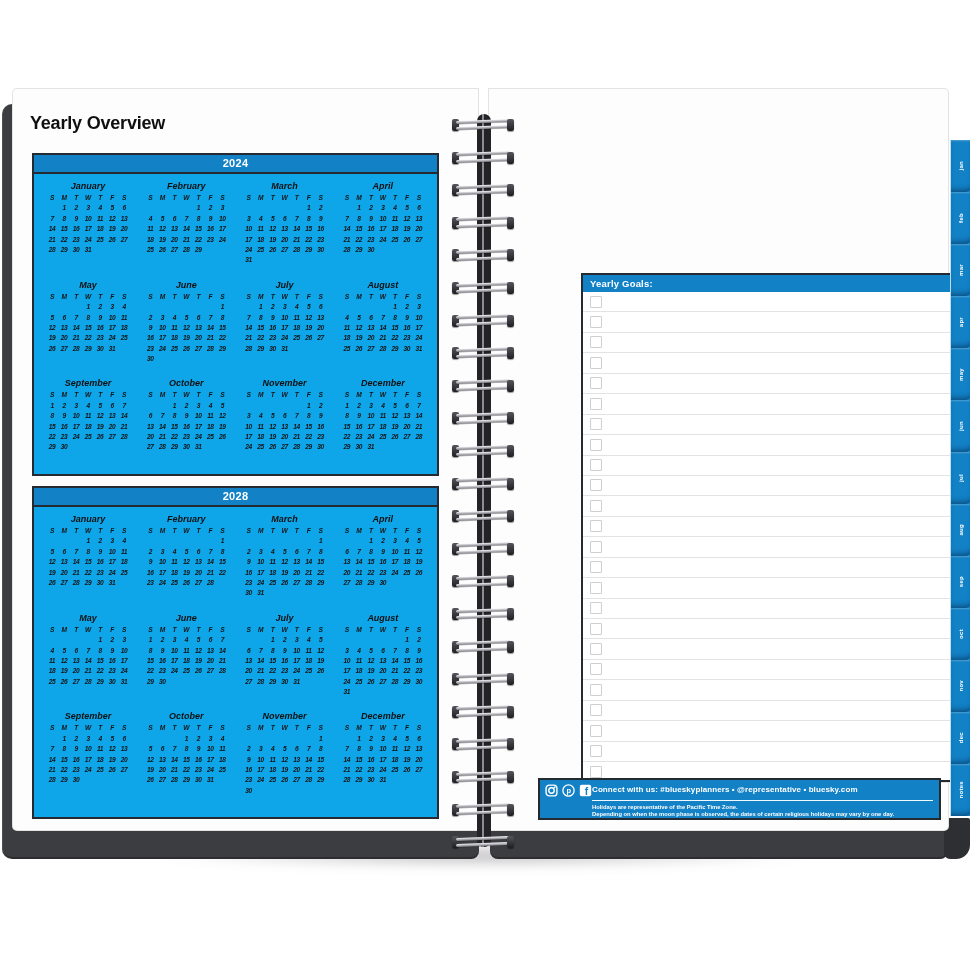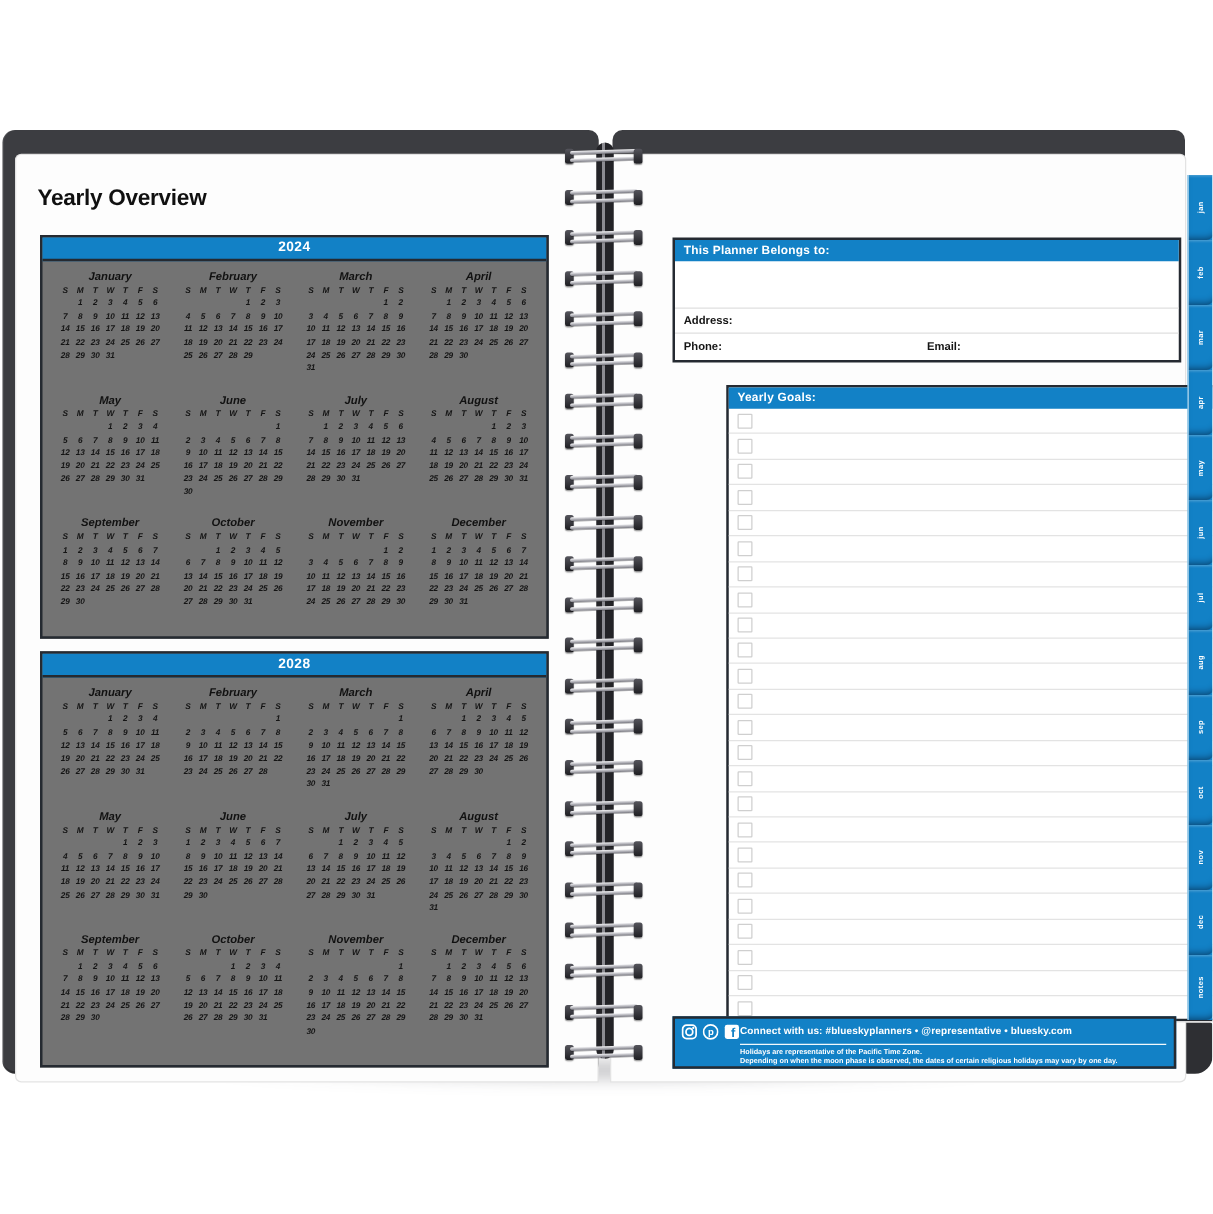--- a/index.html
+++ b/index.html
@@ -8,26 +8,26 @@
   
   .photo-shadow{position:absolute;left:25px;top:844px;width:915px;height:30px;
     background:radial-gradient(ellipse 50% 60% at 50% 40%,rgba(50,50,60,.30),rgba(50,50,60,0) 72%);
     filter:blur(5px);}
   
   .cover{position:absolute;top:104px;height:755px;background:var(--cover,#3c3d41);}
   .cover-left{left:2px;width:477px;border-radius:10px 8px 8px 10px;box-shadow:inset 1px 0 0 rgba(255,255,255,.10), inset 0 -2px 0 rgba(0,0,0,.25);}
   .cover-right{left:490px;width:458px;border-radius:8px 8px 8px 8px;box-shadow:inset 0 -2px 0 rgba(0,0,0,.25);}
   .cover-corner{position:absolute;left:944px;top:818px;width:26px;height:41px;background:#2e2f33;border-radius:2px 2px 14px 6px;}
   
-  .page{position:absolute;top:124px;height:741px;background:#fdfdfd;box-shadow:0 0 0 1px #e3e3e3;}
+  .page{position:absolute;top:89px;height:741px;background:#fdfdfd;box-shadow:0 0 0 1px #e3e3e3;}
   .page-left{left:13px;width:465px;border-radius:4px 0 0 4px;}
   .page-right{left:489px;width:459px;border-radius:0 4px 4px 0;}
   .page-title{position:absolute;left:17px;top:24px;margin:0;font-size:18px;font-weight:bold;color:#101010;letter-spacing:-.2px;}
   
-  .year-box{position:absolute;left:19px;width:403px;border:2px solid var(--bdark,#252a31);background:#737373;}
+  .year-box{position:absolute;left:19px;width:403px;border:2px solid var(--bdark,#252a31);background:#0ea5e9;}
   .yb-2024{top:64px;}
   .yb-2025{top:397px;}
   .year-header{height:17px;line-height:17px;background:var(--accent,#1281c6);border-bottom:2px solid var(--bdark,#252a31);
     color:#fff;text-align:center;font-size:11px;font-weight:bold;letter-spacing:.3px;}
   .months{display:grid;grid-template-columns:repeat(4,1fr);padding:6px 5px 8px;font-style:italic;}
   .month{display:flex;flex-direction:column;align-items:center;margin-bottom:13px;}
   .month-name{font-size:9px;font-weight:bold;color:#111;height:13px;line-height:13px;}
   .month-grid{display:grid;grid-template-columns:repeat(7,12px);grid-auto-rows:10.4px;}
   .month-grid span{font-size:6.6px;font-weight:bold;color:#141414;text-align:center;line-height:10.4px;letter-spacing:-.2px;}
   
@@ -1186,31 +1186,20 @@
               <span>30</span>
               <span>31</span>
             </div>
           </div>
         </div>
     </section>
   </div>
 
   <div class="page page-right">
 
-    <section class="rbox belongs-box">
-      <div class="box-header">This Planner Belongs to:</div>
-      <div class="belongs-name"></div>
-      <div class="belongs-row">
-        <span>Address:</span>
-      </div>
-      <div class="belongs-row last">
-        <span>Phone:</span>
-        <span class="email-label">Email:</span>
-      </div>
-    </section>
 
     <section class="rbox goals-box">
       <div class="box-header">Yearly Goals:</div>
       <div class="goal-rows">
           <div class="goal-row">
             <span class="goal-checkbox"></span>
           </div>
           <div class="goal-row">
             <span class="goal-checkbox"></span>
           </div>

